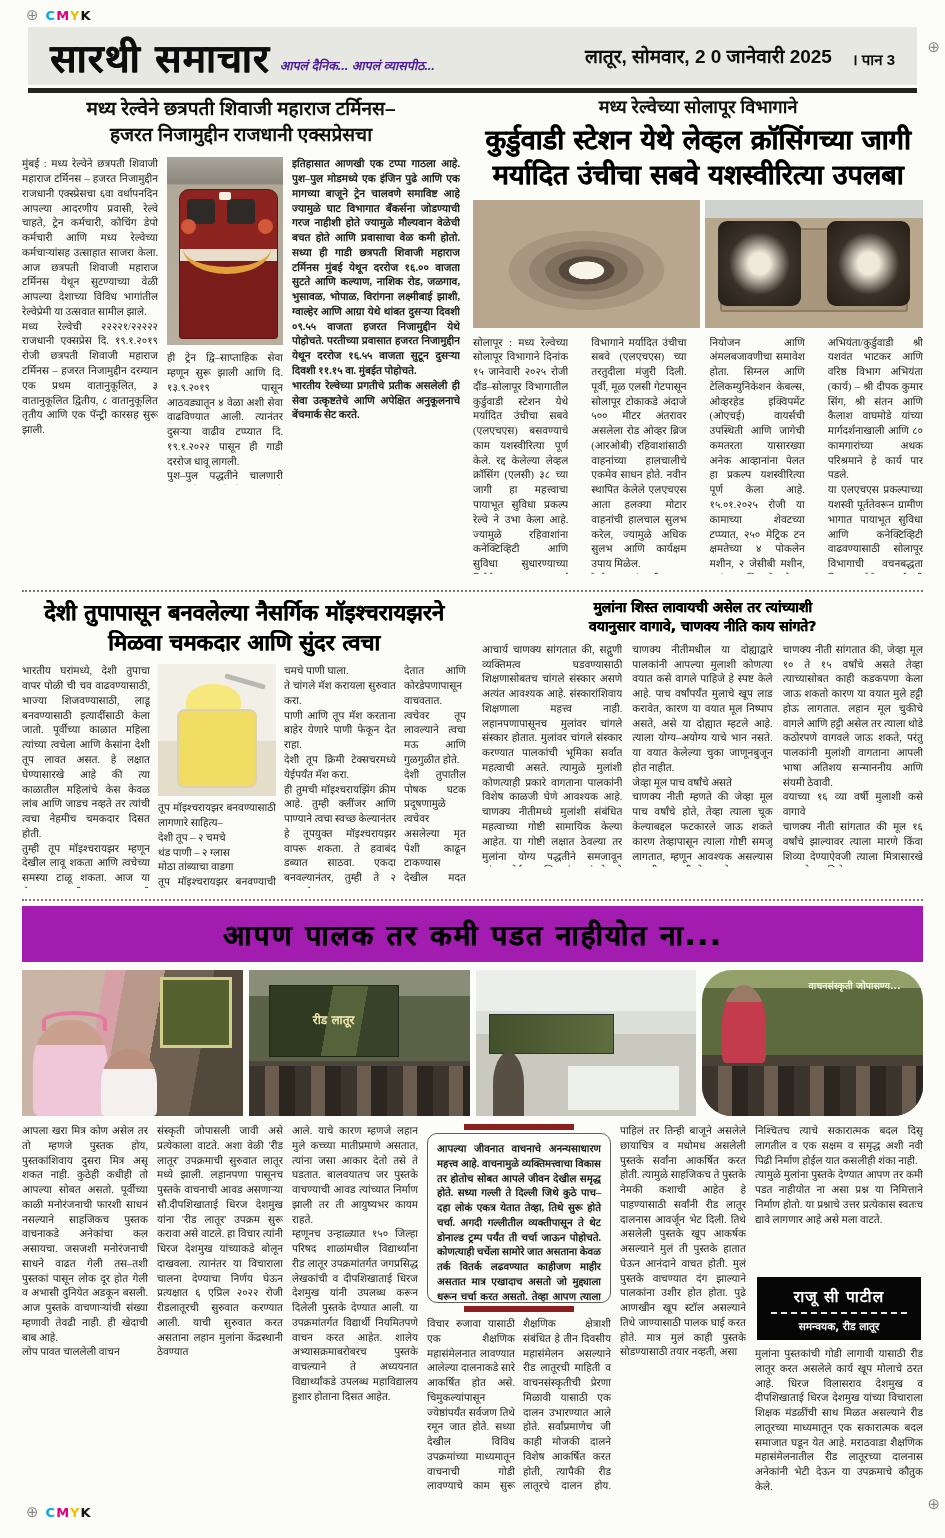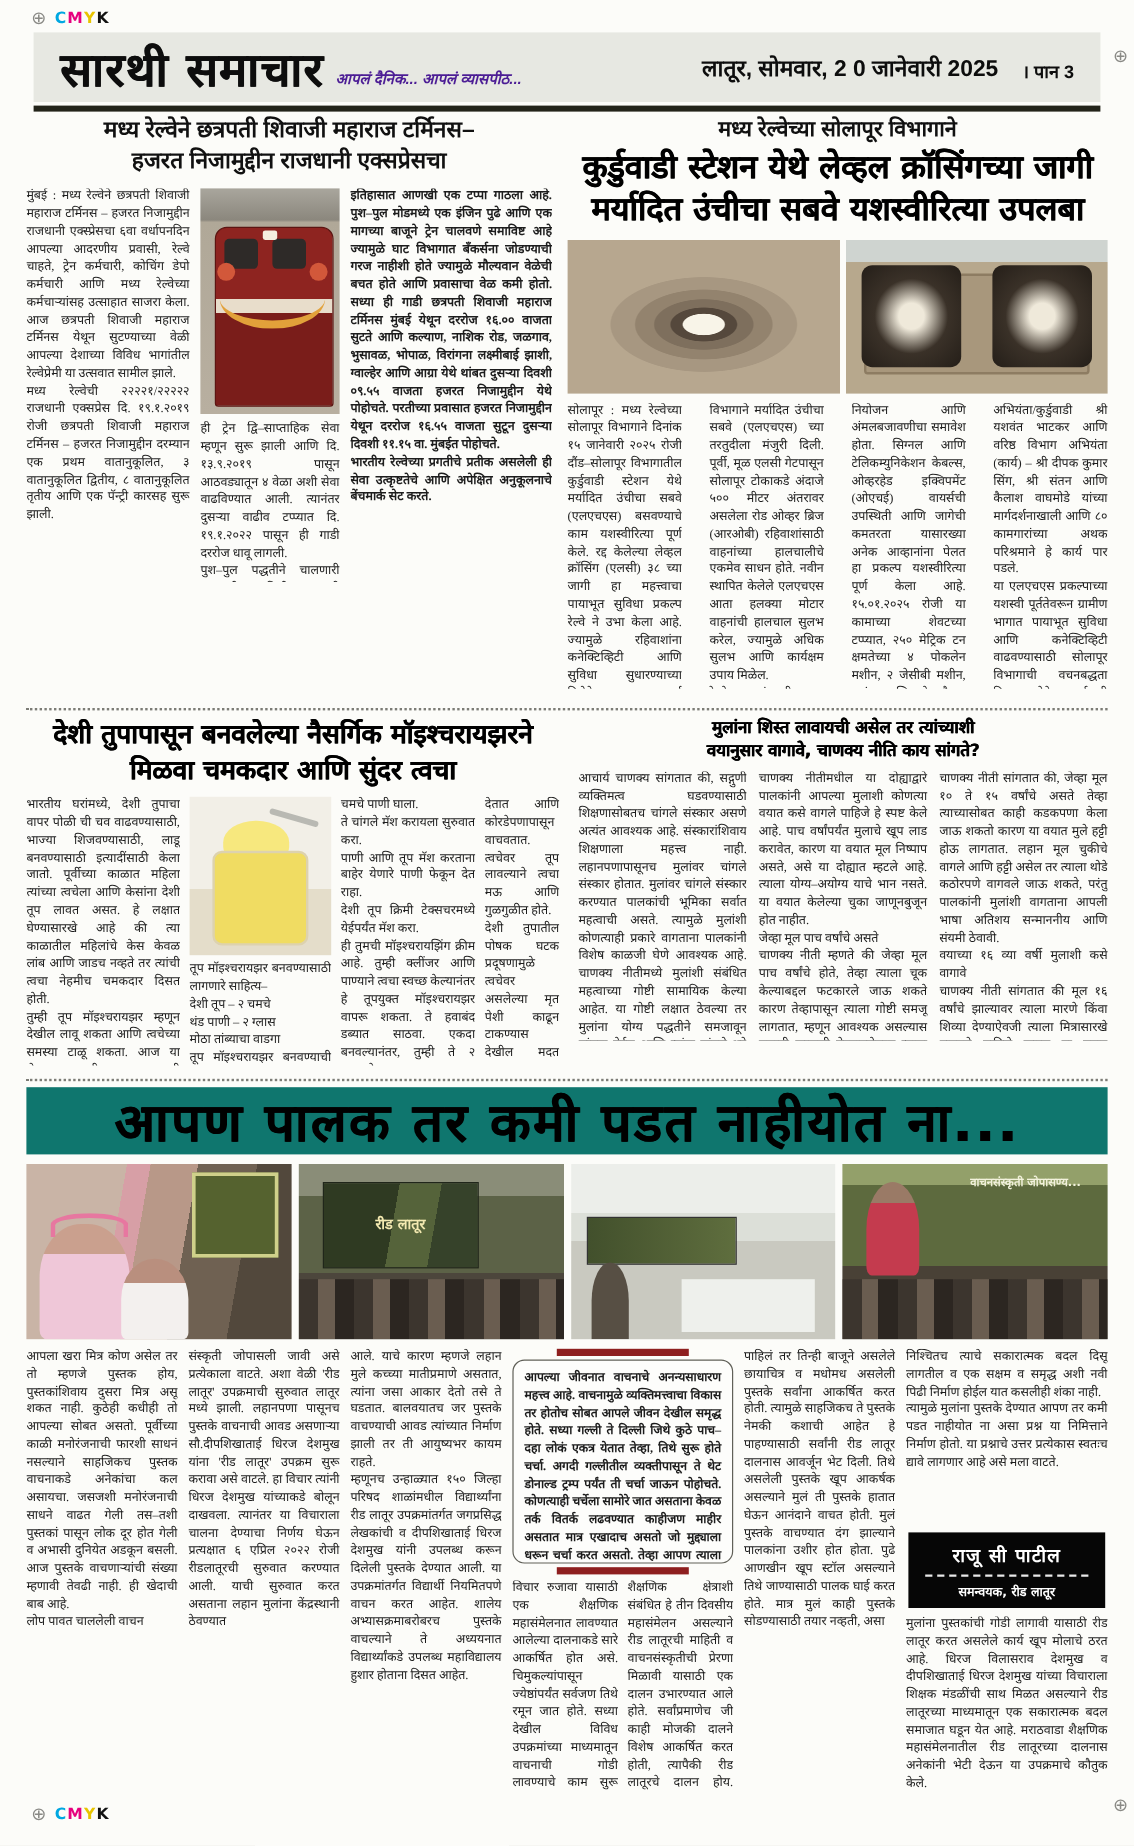--- a/index.html
+++ b/index.html
@@ -55,21 +55,21 @@
   .g-colmid{width:118px;display:flex;flex-direction:column;}
   .g-colmid .col{flex:1;margin-top:5px;}
   .g-col3{width:112px;}
   .g-col4{flex:1;min-width:0;}
   .h-chanakya{font-size:14px;line-height:1.35;}
   .c-cols{display:flex;gap:10px;margin-top:7px;height:224px;}
   .c-cols .col{flex:1;min-width:0;}
 
   
   .bottom{position:absolute;left:22px;top:906px;width:901px;}
-  .big-headline{height:56px;background:#0f766e;display:flex;align-items:center;justify-content:center;font-family:"DejaVu Sans",sans-serif;font-weight:900;font-size:44px;color:#000;text-shadow:0.7px 0 0 #000;letter-spacing:2px;}
+  .big-headline{height:56px;background:#a21caf;display:flex;align-items:center;justify-content:center;font-family:"DejaVu Sans",sans-serif;font-weight:900;font-size:28px;color:#000;text-shadow:0.7px 0 0 #000;letter-spacing:2px;}
   .photo-strip{display:flex;gap:6px;height:146px;margin-top:8px;}
   .bottom-cols{display:flex;gap:9px;margin-top:8px;height:368px;}
   .b-c1,.b-c2,.b-c3,.b-c5{width:126px;}
   .b-center{width:184px;display:flex;flex-direction:column;}
   .b-c6{flex:1;min-width:0;display:flex;flex-direction:column;}
   .intro-tab{width:110px;height:6px;background:#8e1f1f;margin:0 auto;}
   .intro-box{border:1.5px solid #606058;border-radius:10px;margin:3px 0;padding:8px 9px;height:152px;overflow:hidden;font:600 10.2px/1.45 "Liberation Serif",serif;text-align:justify;text-align-last:center;white-space:pre-line;background:#fdfdfb;}
   .center-sub{display:flex;gap:8px;margin-top:5px;flex:1;min-height:0;}
   .center-sub .b-col{flex:1;min-width:0;}
   .c6-top{height:146px;overflow:hidden;}
@@ -106,21 +106,21 @@
   .bp1-girl{position:absolute;left:5%;bottom:0;width:34%;height:66%;background:linear-gradient(180deg,#caa08e 0 26%,#efc7d8 26% 100%);border-radius:46% 46% 8% 8%;}
   .bp1-phones{position:absolute;left:9%;bottom:58%;width:26%;height:11%;border:4px solid #e777a0;border-bottom:0;border-radius:50% 50% 0 0;}
   .bp1-girl2{position:absolute;left:36%;bottom:0;width:25%;height:46%;background:linear-gradient(180deg,#b98f7e 0 30%,#f3f0ee 30% 100%);border-radius:50% 50% 8% 8%;}
   .bp2{background:linear-gradient(180deg,#8a8d78 0 18%,#5c6247 18% 62%,#4c463c 62% 100%);}
   .bp2-banner{position:absolute;left:9%;top:10%;width:58%;height:48%;background:linear-gradient(100deg,#2f3a22 0 45%,#55633a 45% 70%,#36422a 70% 100%);color:#f3e9b0;font:700 12px/1.2 "DejaVu Sans",sans-serif;display:flex;align-items:center;justify-content:center;border:1px solid #20261a;}
   .bp2-crowd,.bp4-kids{position:absolute;bottom:0;left:0;width:100%;height:34%;background:repeating-linear-gradient(90deg,#3c352e 0 16px,#6a5d50 16px 30px,#2c2621 30px 46px);}
   .bp3{background:linear-gradient(180deg,#eceeea 0 28%,#dcdfd8 28% 44%,#c9c9c0 44% 100%);}
   .bp3-banner{position:absolute;left:6%;top:30%;width:56%;height:26%;background:linear-gradient(90deg,#42502c,#5f6e3e);border:1px solid #333;}
   .bp3-table{position:absolute;left:42%;bottom:4%;width:50%;height:30%;background:#eef0ec;}
   .bp3-person{position:absolute;left:8%;bottom:0;width:14%;height:44%;background:#574f44;border-radius:50% 50% 0 0;}
-  .bp4{background:linear-gradient(180deg,#93a06a 0 12%,#5d6a3e 12% 58%,#494136 58% 100%);}
+  .bp4{background:linear-gradient(180deg,#93a06a 0 12%,#5d6a3e 12% 58%,#494136 58% 100%);border-radius:30px;}
   .bp4-text{position:absolute;right:3%;top:7%;width:56%;color:#f2f2dc;font:700 9.5px/1.35 "DejaVu Sans",sans-serif;text-align:center;}
   .bp4-girl{position:absolute;left:9%;top:10%;width:20%;height:54%;background:linear-gradient(180deg,#9a7a66 0 22%,#c43b4e 22% 100%);border-radius:50% 50% 10% 10%;}
 </style>
 </head>
 <body>
 
 <div class="page">
 
   <div class="reg" style="left:26px;top:6px;">
     <span class="cross">⊕</span>

